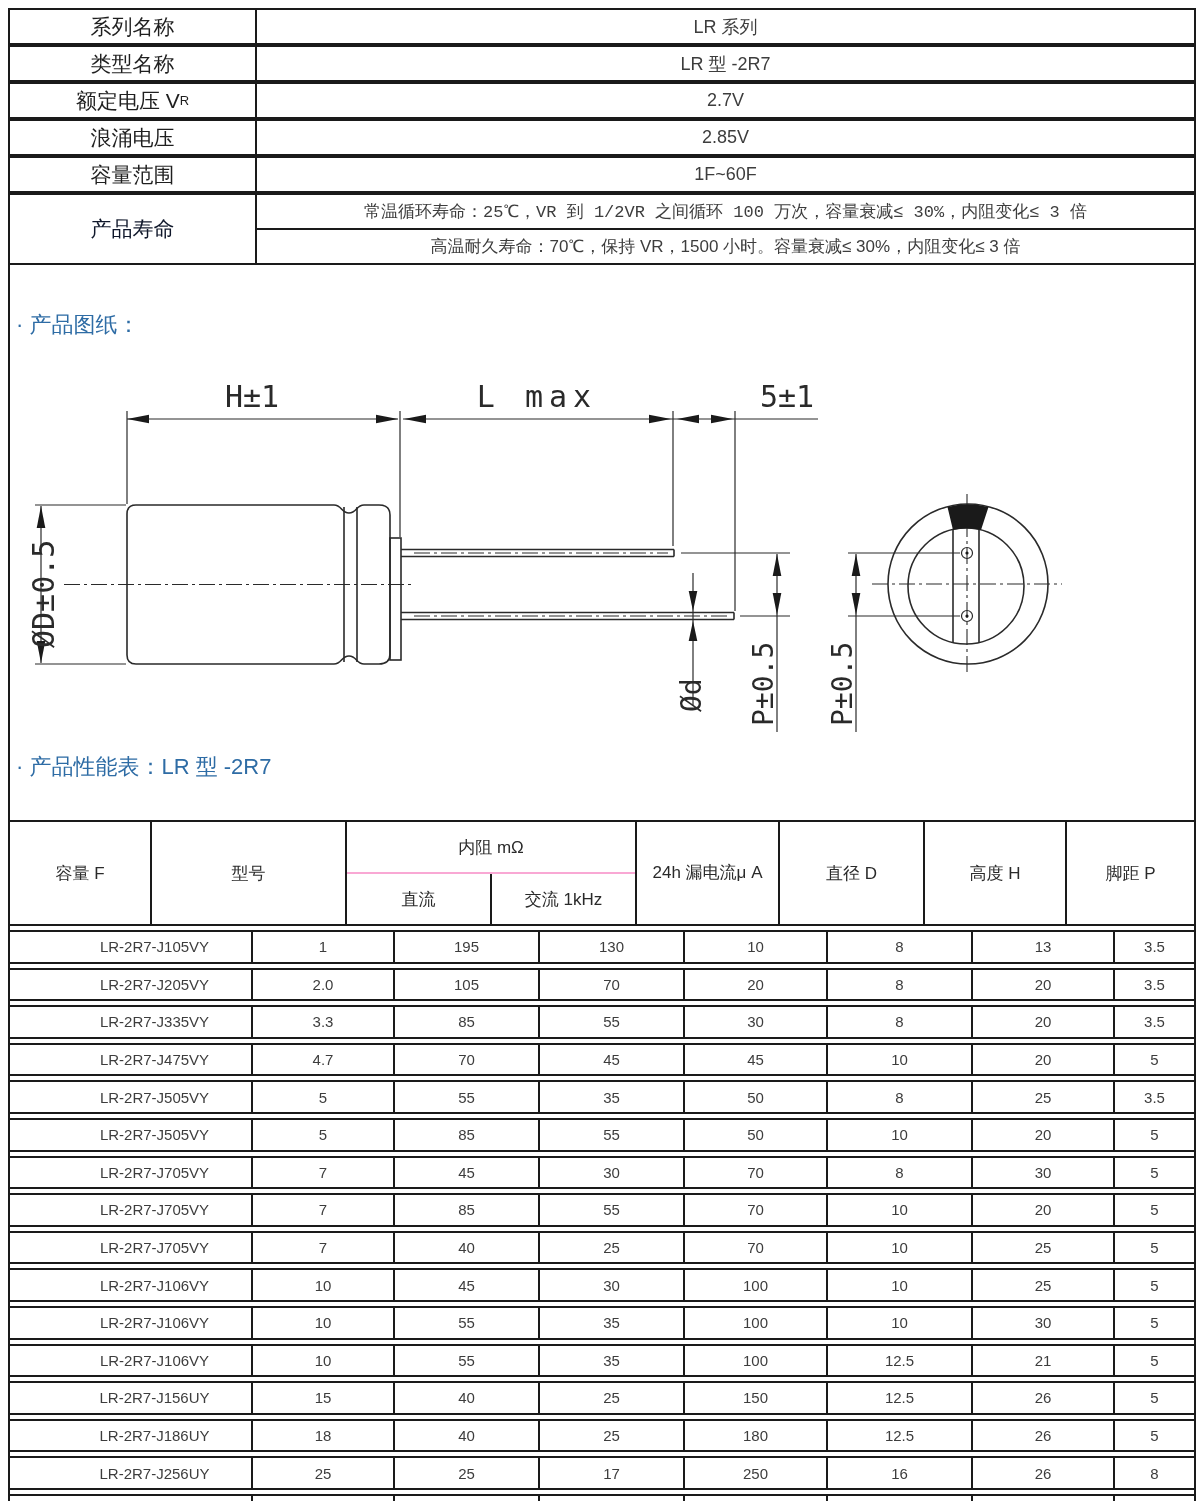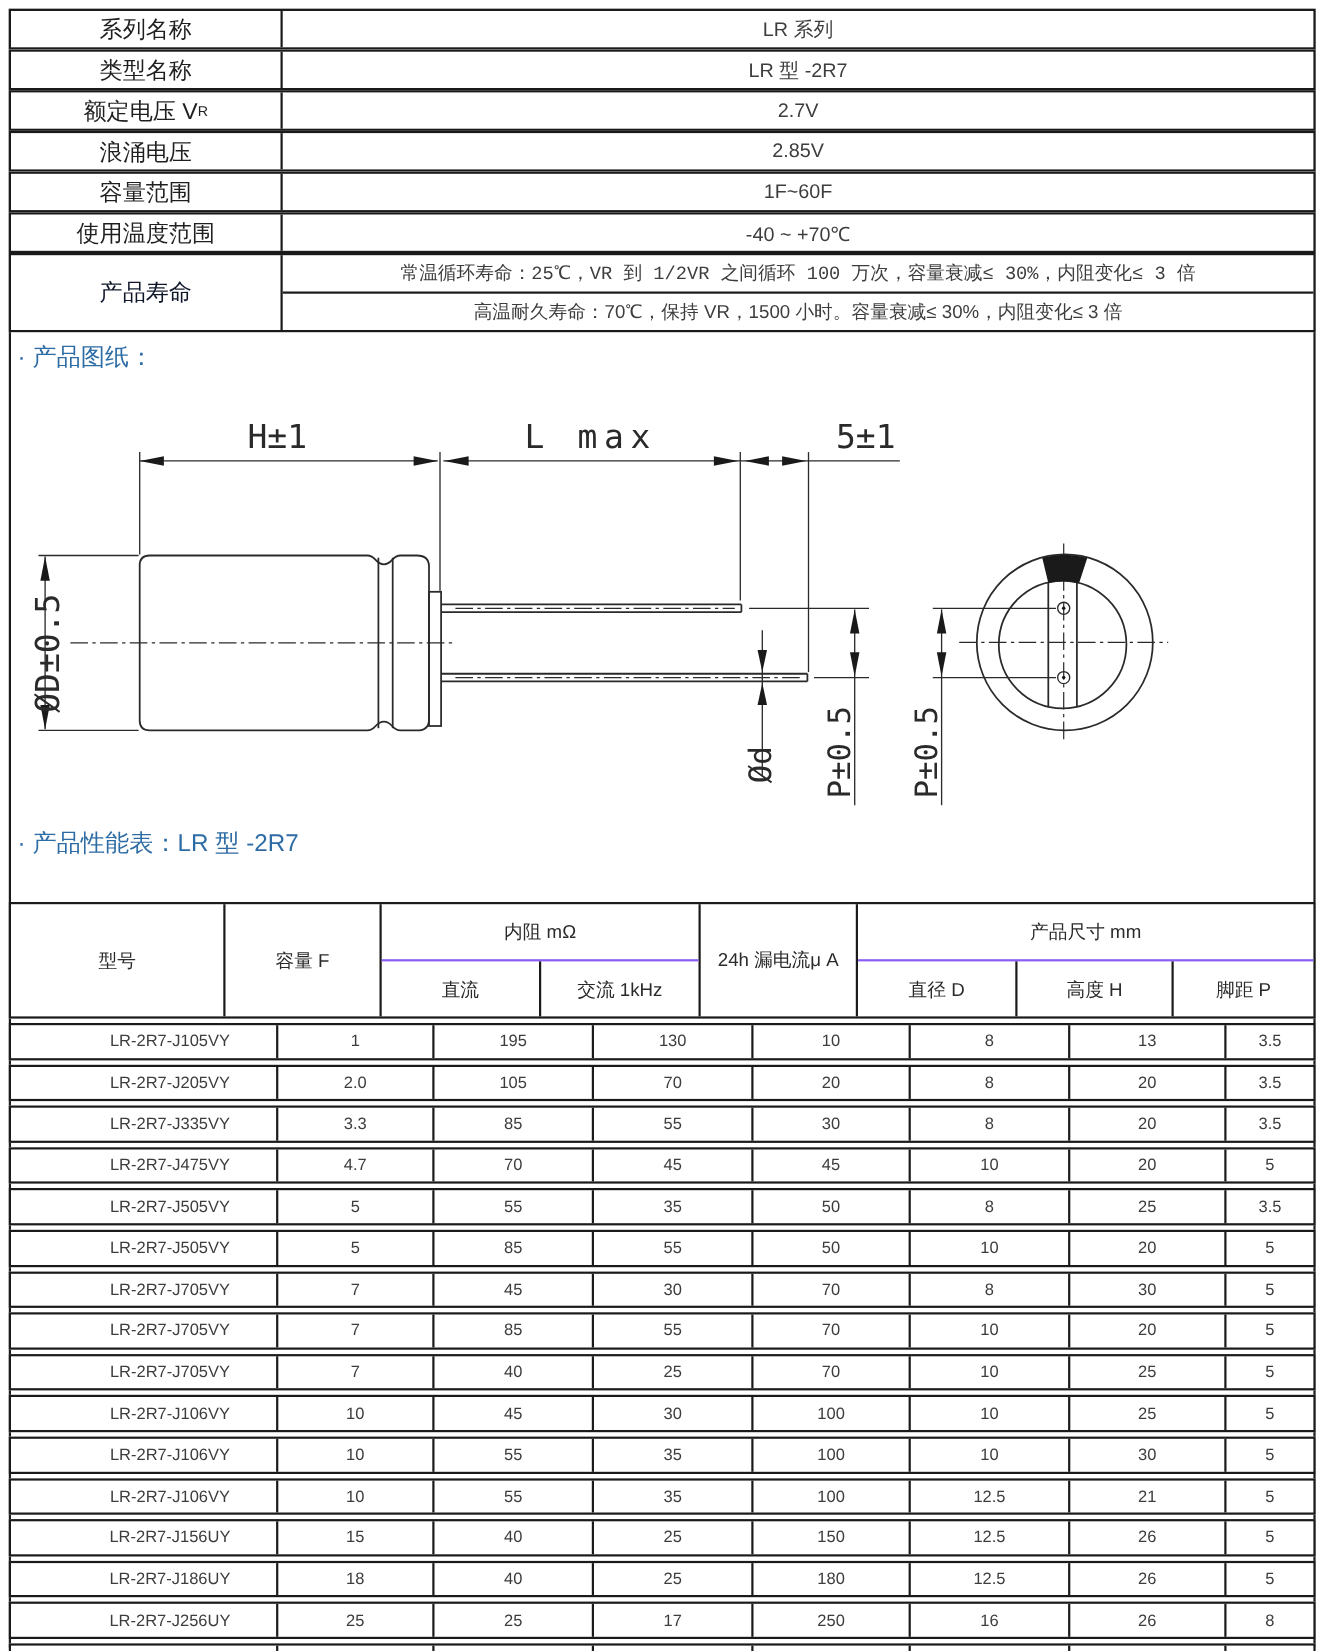--- a/index.html
+++ b/index.html
@@ -32,21 +32,21 @@
   .drawing text{font-family:"DejaVu Sans Mono",monospace;fill:#2a2a2a;}
   
   .perf-table{position:absolute;left:8px;top:820px;width:1188px;}
   .perf-header{display:flex;height:102px;border:2px solid #1a1a1a;margin-bottom:4px;
                box-sizing:content-box;font-size:17px;color:#2a2a2a;background:#fff;}
   .ph-cell{display:flex;align-items:center;justify-content:center;text-align:center;}
   .b-r{border-right:2px solid #1a1a1a;}
   .w-model{width:193px;} .w-cap{width:140px;}
   .grp{display:flex;flex-direction:column;}
   .grp-esr{width:288px;} .grp-size{flex:1;}
-  .grp-top{height:50px;border-bottom:2px solid #8b5cf6;display:flex;align-items:center;justify-content:center;}
+  .grp-top{height:50px;border-bottom:2px solid #f9a8d4;display:flex;align-items:center;justify-content:center;}
   .grp-bottom{flex:1;display:flex;}
   .w-dc{width:143px;} .w-ac{flex:1;}
   .w-leak{width:141px;flex-direction:row;line-height:1.35;}
   .w-dia{width:143px;} .w-hgt{width:140px;} .w-pit{flex:1;}
   .perf-row{display:flex;height:29.6px;border:2px solid #1a1a1a;margin-bottom:4px;
             box-sizing:content-box;font-size:15px;color:#3d3d3d;background:#fff;}
   .pr-cell{display:flex;align-items:center;justify-content:center;}
   .c1{width:193px;padding-left:48px;} .c2{width:140px;} .c3{width:143px;} .c4{width:143px;}
   .c5{width:141px;} .c6{width:143px;} .c7{width:140px;} .c8{flex:1;}
 </style>
@@ -91,27 +91,20 @@
   </div>
 
   <div class="spec-row">
     <div class="spec-label">
             <span class="spec-label-text">容量范围</span>
             <sub class="spec-label-sub"></sub>
           </div>
     <div class="spec-value">1F~60F</div>
   </div>
 
-  <div class="spec-row">
-    <div class="spec-label">
-            <span class="spec-label-text">使用温度范围</span>
-            <sub class="spec-label-sub"></sub>
-          </div>
-    <div class="spec-value">-40 ~ +70℃</div>
-  </div>
 </div>
     <div class="life-row">
       <div class="life-label">产品寿命</div>
       <div class="life-lines">
         <div class="life-line first">常温循环寿命：25℃，VR 到 1/2VR 之间循环 100 万次，容量衰减≤ 30%，内阻变化≤ 3 倍</div>
         <div class="life-line">高温耐久寿命：70℃，保持 VR，1500 小时。容量衰减≤ 30%，内阻变化≤ 3 倍</div>
       </div>
     </div>
   </div>
 
@@ -196,35 +189,34 @@
       <text transform="translate(701,712) rotate(-90)" text-anchor="start" font-size="28">Ød</text>
       <text transform="translate(773,726) rotate(-90)" text-anchor="start" font-size="28">P±0.5</text>
       <text transform="translate(852,726) rotate(-90)" text-anchor="start" font-size="28">P±0.5</text>
     </g>
   </svg>
 
   <div class="sec-heading h-perf">· 产品性能表：LR 型 -2R7</div>
 
   <div class="perf-table">
     <div class="perf-header">
+      <div class="ph-cell w-cap b-r">容量 F</div>
       <div class="ph-cell w-model b-r">型号</div>
-      <div class="ph-cell w-cap b-r">容量 F</div>
       <div class="grp grp-esr b-r">
         <div class="grp-top">内阻 mΩ</div>
         <div class="grp-bottom">
           <div class="ph-cell w-dc b-r">直流</div>
           <div class="ph-cell w-ac">交流 1kHz</div>
         </div>
       </div>
       <div class="ph-cell w-leak b-r">
         <span>24h 漏电流</span>
         <span>μ A</span>
       </div>
       <div class="grp grp-size">
-        <div class="grp-top">产品尺寸 mm</div>
         <div class="grp-bottom">
           <div class="ph-cell w-dia b-r">直径 D</div>
           <div class="ph-cell w-hgt b-r">高度 H</div>
           <div class="ph-cell w-pit">脚距 P</div>
         </div>
       </div>
     </div>
     <div id="perf-rows">
   <div class="perf-row">
     <div class="pr-cell c1 b-r">LR-2R7-J105VY</div>

